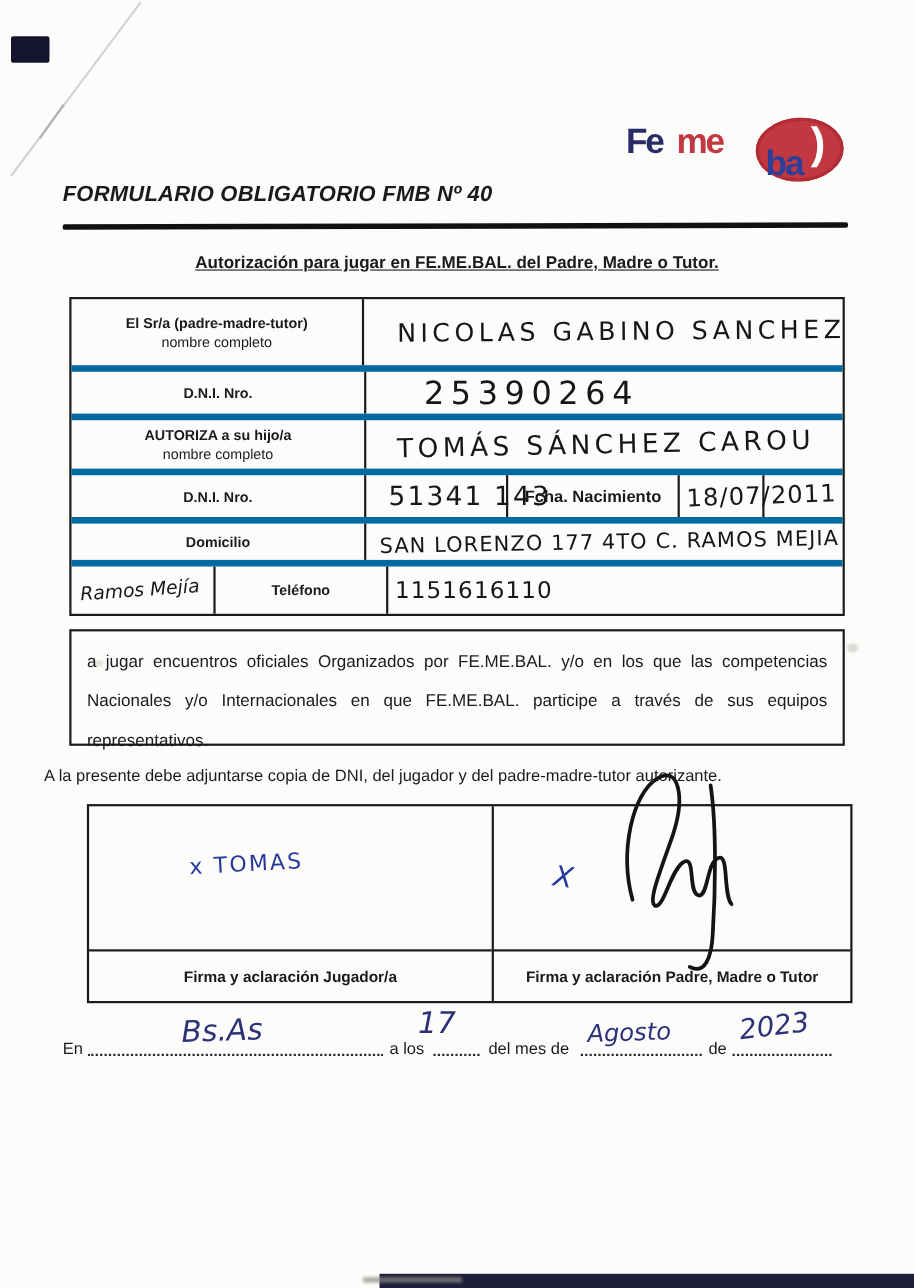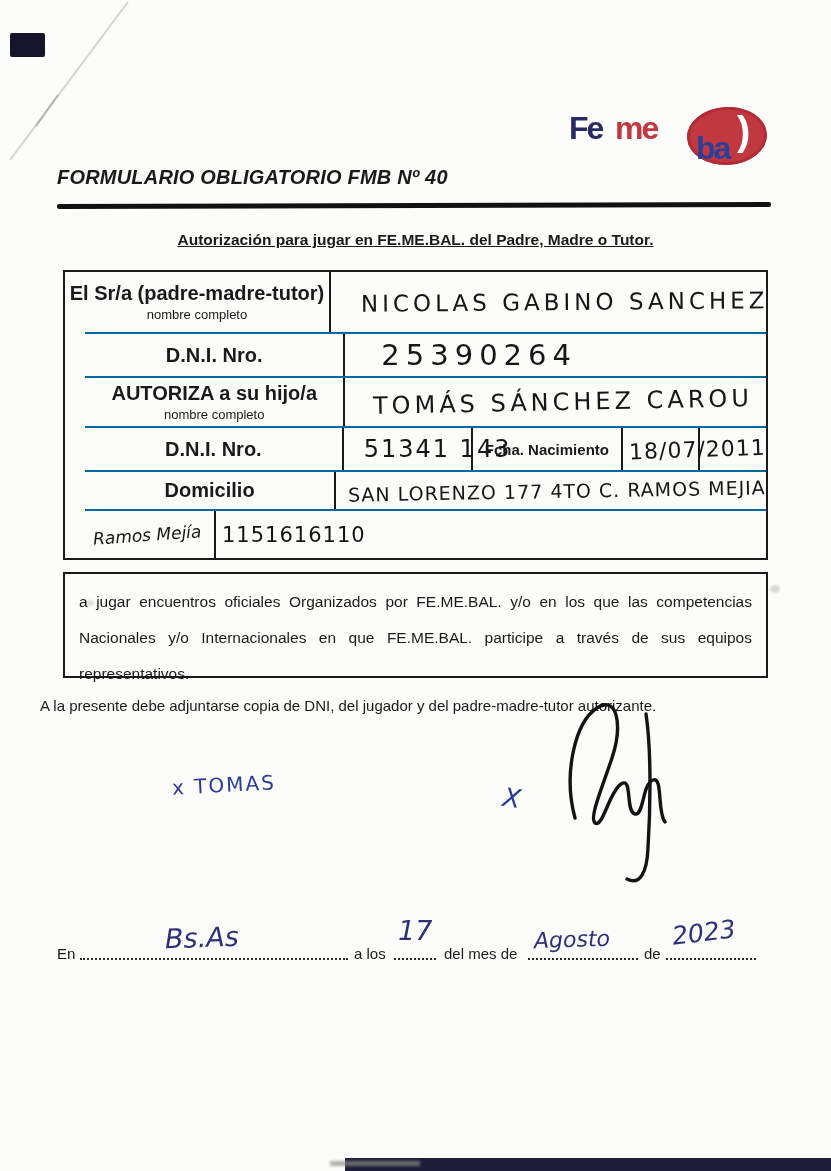--- a/index.html
+++ b/index.html
@@ -21,26 +21,26 @@
   .logo .me{left:50px;color:#c23840;}
   .logo .ba{left:131px;color:#2b3f99;margin-top:20px;}
   .logo .paren{left:172px;color:#ffffff;font-size:40px;top:9px;}
   
   .title{position:absolute;left:57px;top:166px;font-size:20px;font-weight:bold;font-style:italic;letter-spacing:.2px;}
   .rule{position:absolute;left:57px;top:203px;width:714px;height:5px;background:#111;transform:rotate(-.15deg);border-radius:2px;}
   .subtitle{position:absolute;left:0;top:231px;width:831px;text-align:center;font-size:15.5px;font-weight:bold;text-decoration:underline;}
   
   .ftable{position:absolute;left:63px;top:270px;width:705px;border:2px solid #1a1a1a;box-sizing:border-box;background:transparent;}
   .frow{display:flex;box-sizing:border-box;}
-  .frow + .frow{border-top:2px solid #0369a1;margin-left:20px;}
+  .frow + .frow{border-top:6px solid #0369a1;}
   .cell{box-sizing:border-box;display:flex;flex-direction:column;justify-content:center;align-items:center;position:relative;}
   .cell.v{align-items:flex-start;}
   .cell + .cell{border-left:2px solid #1a1a1a;}
   .c-label{width:268px;text-align:center;}
-  .lbl{font-size:20px;font-weight:bold;}
+  .lbl{font-size:13px;font-weight:bold;}
   .sub{font-size:13px;font-weight:normal;margin-top:2px;}
   .hw{font-family:"DejaVu Sans",sans-serif;color:#161616;white-space:nowrap;}
   .hwb{font-family:"DejaVu Sans",sans-serif;color:#2a3a9c;white-space:nowrap;}
   .date-div{position:absolute;left:75px;top:0;bottom:0;width:2px;background:#1a1a1a;}
   
   .pbox{position:absolute;left:63px;top:572px;width:705px;height:106px;border:2px solid #1a1a1a;box-sizing:border-box;
         padding:10px 14px 0 14px;font-size:15.5px;line-height:36px;text-align:justify;}
   .note{position:absolute;left:40px;top:697px;width:780px;font-size:15px;}
   
   .stable{position:absolute;left:79px;top:731px;width:696px;height:181px;border:2px solid #1a1a1a;box-sizing:border-box;display:flex;flex-wrap:wrap;}
@@ -93,21 +93,21 @@
       </div>
       <div class="cell v" style="width:437px;padding-left:30px">
         <span class="hw" style="font-size:23px;letter-spacing:4px;transform:rotate(-.5deg)">NICOLAS GABINO SANCHEZ</span>
       </div>
     </div>
 
     <div class="frow" style="height:44px">
       <div class="cell c-label">
         <span class="lbl">D.N.I. Nro.</span>
       </div>
-      <div class="cell v" style="width:437px;padding-left:36px">
+      <div class="cell v" style="width:437px;padding-left:52px">
         <span class="hw" style="font-size:29px;letter-spacing:6px">25390264</span>
       </div>
     </div>
 
     <div class="frow" style="height:50px">
       <div class="cell c-label">
         <span class="lbl">AUTORIZA a su hijo/a</span>
         <span class="sub">nombre completo</span>
       </div>
       <div class="cell v" style="width:437px;padding-left:28px">
@@ -137,47 +137,60 @@
       </div>
       <div class="cell v" style="width:437px;padding-left:12px">
         <span class="hw" style="font-size:19px;letter-spacing:1px;transform:rotate(-1deg)">SAN LORENZO 177 4TO C. RAMOS MEJIA</span>
       </div>
     </div>
 
     <div class="frow" style="height:49px">
       <div class="cell v" style="width:129px;padding-left:8px">
         <span class="hw" style="font-size:17px;font-style:italic;transform:rotate(-4deg)">Ramos Mejía</span>
       </div>
+      <div class="cell" style="width:157px">
+        <span class="lbl">Teléfono</span>
+      </div>
       <div class="cell v" style="width:151px;padding-left:6px">
         <span class="hw" style="font-size:21px;letter-spacing:1px">1151616110</span>
       </div>
     </div>
   </div>
 
   <div class="pbox">
     <span>a jugar encuentros oficiales Organizados por FE.ME.BAL. y/o en los que las competencias Nacionales y/o Internacionales en que FE.ME.BAL. participe a través de sus equipos representativos.</span>
   </div>
 
   <div class="note">A la presente debe adjuntarse copia de DNI, del jugador y del padre-madre-tutor autorizante.</div>
 
+  <div class="stable">
+    <div class="scell s-left"></div>
+    <div class="scell s-right"></div>
+    <div class="scell s-lab s-left">
+      <span>Firma y aclaración Jugador/a</span>
+    </div>
+    <div class="scell s-lab s-right">
+      <span>Firma y aclaración Padre, Madre o Tutor</span>
+    </div>
+  </div>
 
   <span class="hwb hw-player">x TOMAS</span>
   <span class="hwb hw-x">X</span>
 
   <svg class="sig-svg" viewBox="0 0 150 205">
     <path d="M 30 122 C 18 78 30 26 52 12 C 72 -1 78 28 67 62 C 57 92 44 122 50 127 C 58 132 64 96 76 88 C 88 80 80 116 90 118 C 99 120 97 88 108 84 C 118 80 112 116 120 126" fill="none" stroke="#141414" stroke-width="3.4" stroke-linecap="round"></path>
     <path d="M 101 18 C 107 58 105 120 103 152 C 102 176 95 190 82 183" fill="none" stroke="#141414" stroke-width="3.4" stroke-linecap="round"></path>
   </svg>
 
   <span class="dl-text" style="left:57px">En</span>
   <div class="dots" style="left:80px;width:268px"></div>
   <span class="dl-hw" style="left:165px;top:922px;font-size:27px;transform:rotate(-2deg)">Bs.As</span>
   <span class="dl-text" style="left:354px">a los</span>
   <div class="dots" style="left:394px;width:42px"></div>
-  <span class="dl-hw" style="left:398px;top:915px;font-size:27px">17</span>
+  <span class="dl-hw" style="left:380px;top:915px;font-size:27px">17</span>
   <span class="dl-text" style="left:444px">del mes de</span>
   <div class="dots" style="left:528px;width:110px"></div>
   <span class="dl-hw" style="left:534px;top:927px;font-size:22px;transform:rotate(-2deg)">Agosto</span>
   <span class="dl-text" style="left:644px">de</span>
   <div class="dots" style="left:666px;width:90px"></div>
   <span class="dl-hw" style="left:672px;top:918px;font-size:25px;transform:rotate(-7deg)">2023</span>
 
 </div>
 
 </body></html>

